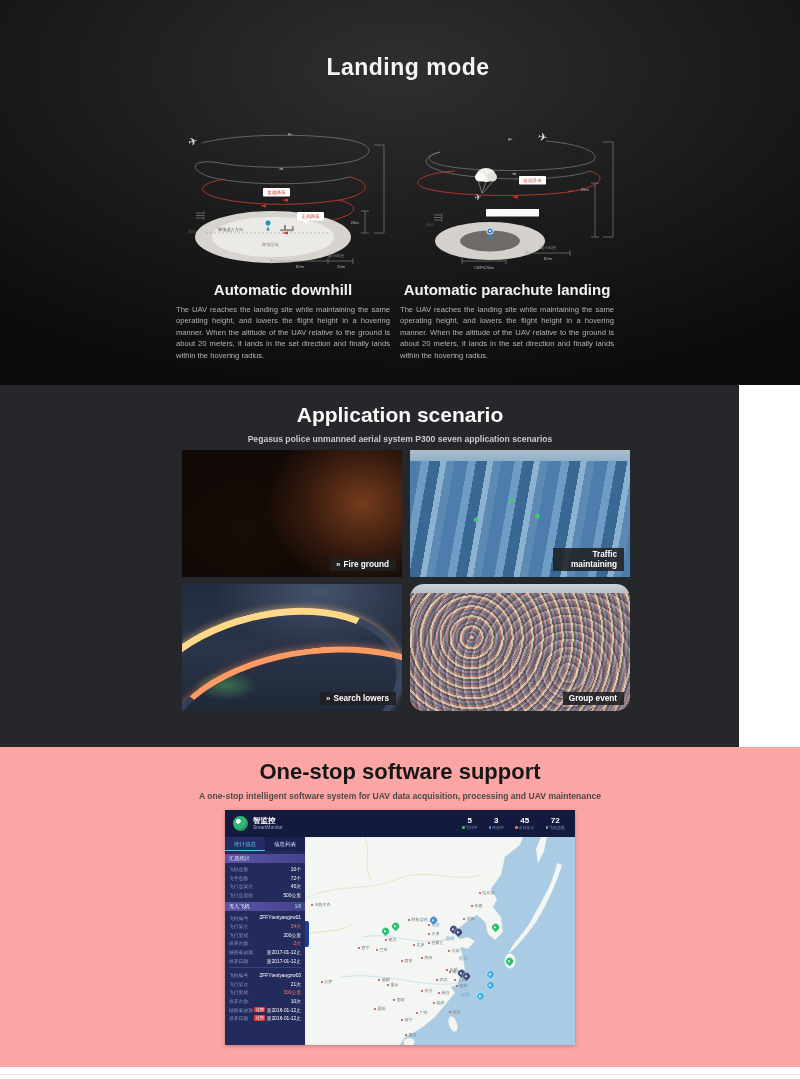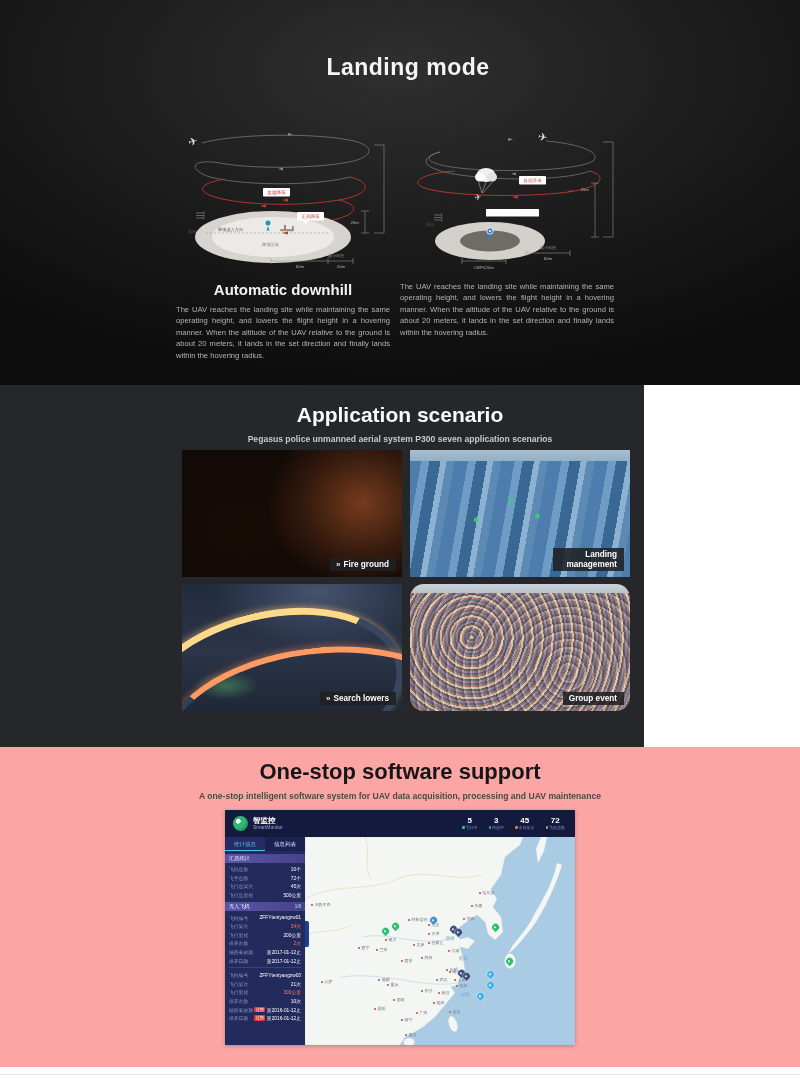--- a/index.html
+++ b/index.html
@@ -11,21 +11,21 @@
       font-size:23px;font-weight:600;letter-spacing:.5px;margin:8px;}
   .diagram{position:absolute;width:240px;height:155px;}
   .diag-l{left:168px;top:125px;}
   .diag-r{left:398px;top:125px;}
   .cap{position:absolute;width:214px;text-align:center;}
   .cap-l{left:176px;top:281px;}
   .cap-r{left:400px;top:281px;}
   .cap h2{margin:0 0 6px 0;color:#f2f2f2;font-size:15px;font-weight:700;}
   .cap p{margin:0;color:#b3b3b3;font-size:7.6px;line-height:1.5;text-align:justify;}
   
-  .s2{position:absolute;left:0;top:385px;width:644px;height:362px;background:#26272b;}
+  .s2{position:absolute;left:0;top:385px;width:739px;height:362px;background:#26272b;}
   .s2-title{position:absolute;left:0;top:18px;width:800px;text-align:center;color:#fafafa;
       font-size:21px;font-weight:600;margin:0;}
   .s2-sub{position:absolute;left:0;top:49px;width:800px;text-align:center;color:#c9c9c9;
       font-size:8.6px;font-weight:700;margin:0;}
   .card{position:absolute;width:220px;height:127px;overflow:hidden;background:#111;}
   .card.c1{left:182px;top:65px;}
   .card.c2{left:410px;top:65px;}
   .card.c3{left:182px;top:199px;}
   .card.c4{left:410px;top:199px;border-radius:14px;}
   .card-label{position:absolute;right:6px;bottom:6px;background:rgba(32,32,34,.88);color:#fff;
@@ -233,37 +233,38 @@
         <text x="86" y="143.5" font-size="4.4" fill="#b5b5b5" text-anchor="middle">CEP≤20m</text>
         <text x="140" y="16" font-size="11" fill="#e6e2dc" transform="rotate(10 146 12)">✈</text>
       </svg>
     </div>
 
     <div class="cap cap-l">
       <h2>Automatic downhill</h2>
       <p>The UAV reaches the landing site while maintaining the same operating height, and lowers the flight height in a hovering manner. When the altitude of the UAV relative to the ground is about 20 meters, it lands in the set direction and finally lands within the hovering radius.</p>
     </div>
     <div class="cap cap-r">
+      <h2>Automatic parachute landing</h2>
       <p>The UAV reaches the landing site while maintaining the same operating height, and lowers the flight height in a hovering manner. When the altitude of the UAV relative to the ground is about 20 meters, it lands in the set direction and finally lands within the hovering radius.</p>
     </div>
   </section>
 
   <section class="s2">
     <h1 class="s2-title">Application scenario</h1>
     <p class="s2-sub">Pegasus police unmanned aerial system P300 seven application scenarios</p>
 
     <div class="card c1 bg-fire">
       <span class="card-label">
           <i class="chev">»</i>
           <span>Fire ground</span>
         </span>
     </div>
     <div class="card c2 bg-traffic">
       <span class="card-label">
-          <span>Landing management</span>
+          <span>Traffic maintaining</span>
         </span>
     </div>
     <div class="card c3 bg-patrol">
       <span class="card-label">
           <i class="chev">»</i>
           <span>Search lowers</span>
         </span>
     </div>
     <div class="card c4 bg-crowd">
       <span class="card-label">

